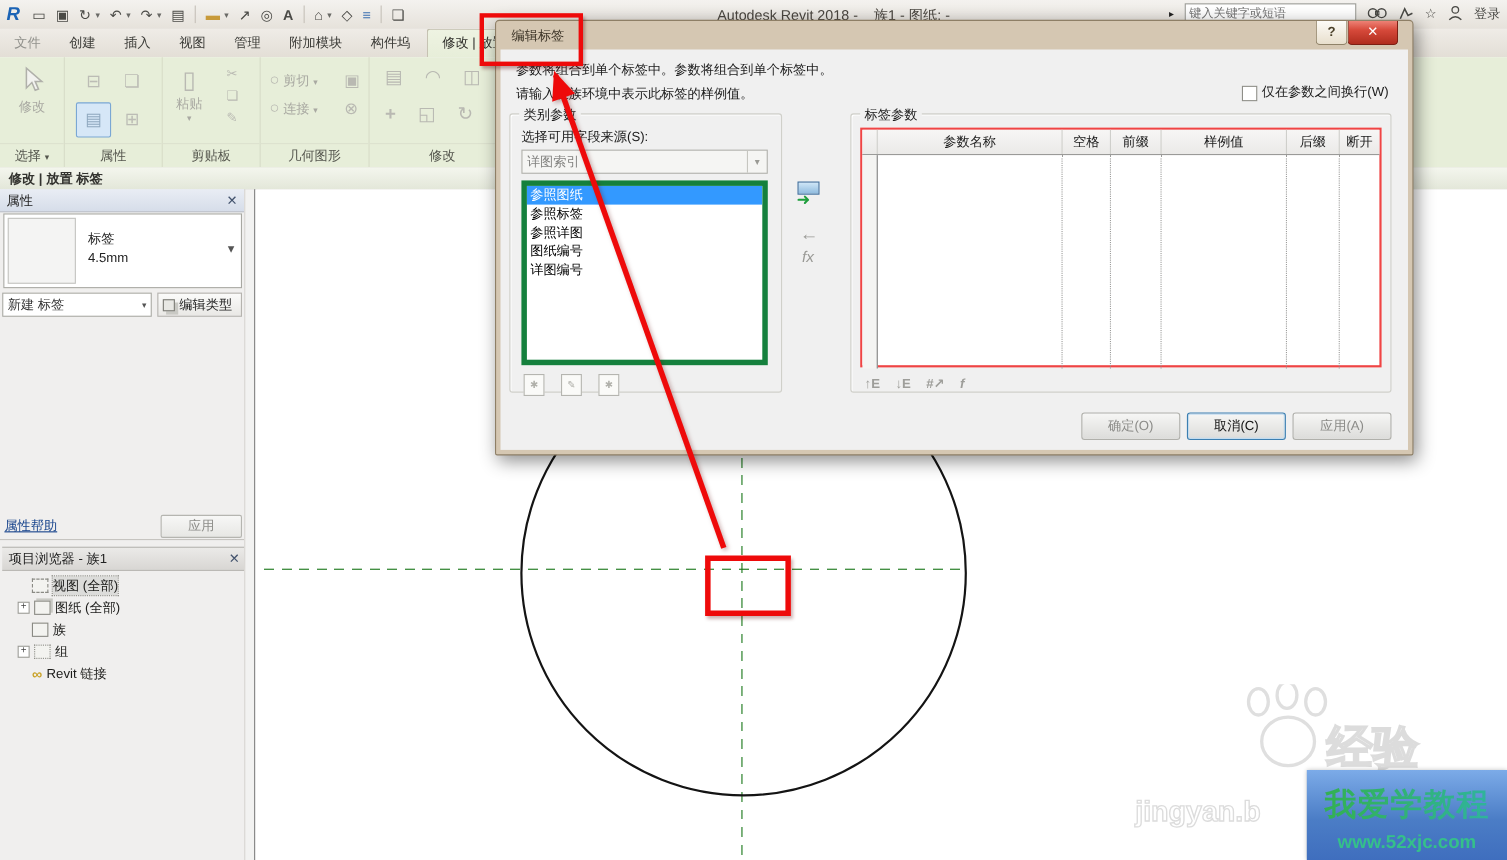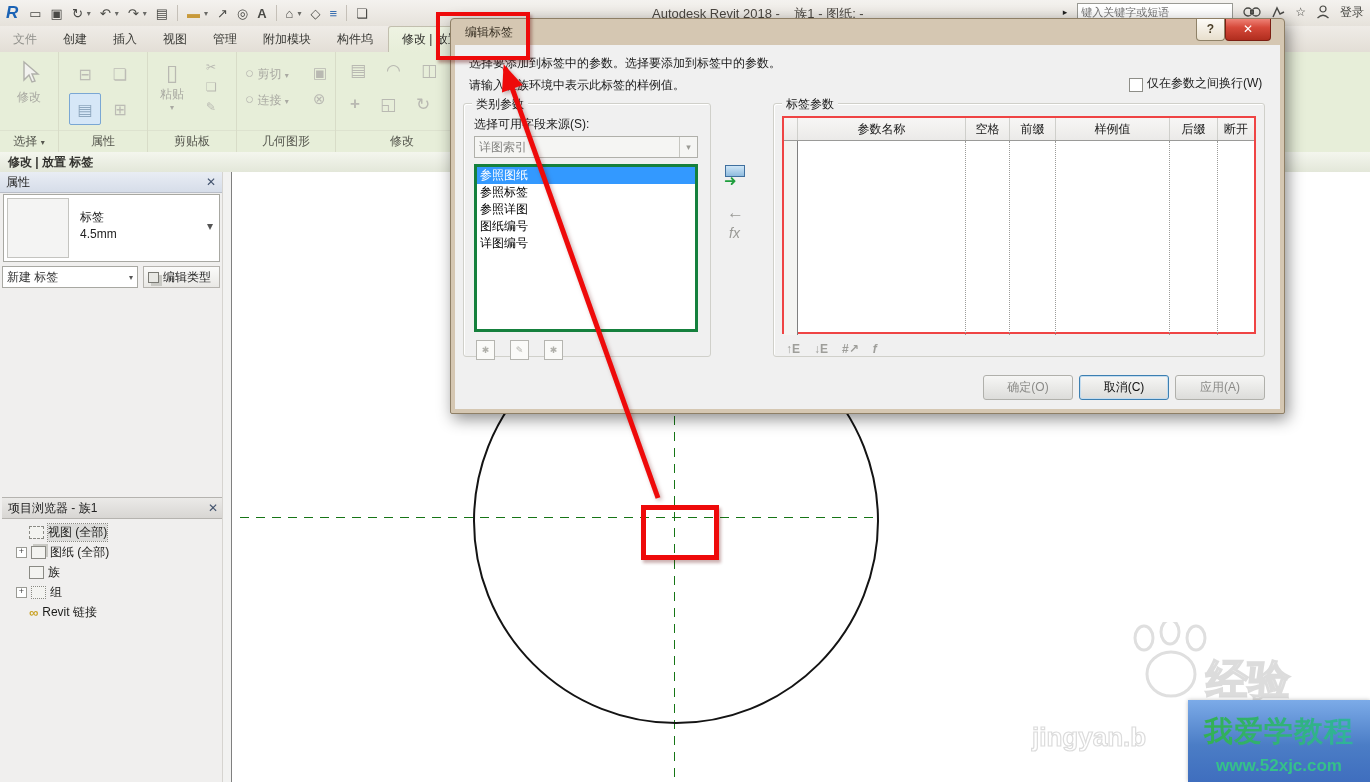--- a/index.html
+++ b/index.html
@@ -82,21 +82,21 @@
   #dlg-body{left:4px;top:26px;width:825px;height:364px;background:#f0f0f0;}
   .dtext{color:#1a1a1a;}
   .grp{border:1px solid #d0d0ca;border-radius:3px;box-shadow:inset 1px 1px 0 #fff;}
   .grp-label{position:absolute;top:-8px;left:8px;background:#f0f0f0;padding:0 4px;color:#1a1a1a;}
   #chk-wrap{left:674px;top:30px;display:flex;align-items:flex-end;gap:4px;color:#1a1a1a;}
   .chkbox{width:12px;height:12px;border:1px solid #8e8e88;background:#fff;}
   #grp-cat{left:8px;top:58px;width:246px;height:252px;}
   #src-label{left:10px;top:12px;}
   #src-combo{left:10px;top:32px;width:224px;height:22px;background:#f5f5f3;border:1px solid #b0b0aa;display:flex;align-items:center;justify-content:space-between;box-sizing:border-box;padding-left:4px;color:#838380;}
   #src-combo .arrowbox{width:17px;height:100%;border-left:1px solid #c6c6c0;display:flex;align-items:center;justify-content:center;color:#9a9a94;font-size:9px;}
-  #cat-list{left:10px;top:60px;width:224px;height:168px;background:#fff;border:3px solid #15803d;box-sizing:border-box;overflow:hidden;}
+  #cat-list{left:10px;top:60px;width:224px;height:168px;background:#fff;border:5px solid #15803d;box-sizing:border-box;overflow:hidden;}
   .li{height:17px;line-height:17px;padding-left:3px;color:#000;}
   .li.sel{background:#3399ff;color:#fff;}
   .pgicons{left:12px;top:236px;display:flex;gap:15px;}
   .pgicon{width:17px;height:18px;border:1px solid #b5b5b0;background:#fafaf8;position:relative;color:#b0b0aa;font-size:9px;text-align:center;line-height:18px;}
   .midbtn{color:#9a9a96;}
   #btn-add{left:268px;top:116px;width:30px;height:30px;}
   #btn-add .bluebar{position:absolute;left:2px;top:4px;width:18px;height:10px;border:1px solid #3f6f9e;background:linear-gradient(#cfe6f7,#8fbbde);}
   #btn-add .garrow{position:absolute;left:1px;top:11px;color:#1f9e3d;font-weight:bold;font-size:15px;}
   #btn-remove{left:272px;top:158px;font-size:17px;font-weight:bold;}
   #btn-fx{left:274px;top:180px;font-style:italic;font-size:14px;}
@@ -263,20 +263,24 @@
     <div class="abs" id="newsel-row">
       <div id="type-combo">
         <span>新建 标签</span>
         <span style="font-size:8px;color:#555">▾</span>
       </div>
       <div id="edit-type-btn">
         <span class="sq2"></span>
         <span>编辑类型</span>
       </div>
     </div>
+    <div class="abs" id="help-row">
+      <span class="abs" id="help-link">属性帮助</span>
+      <span class="abs" id="apply-btn">应用</span>
+    </div>
     <div class="pane-head" id="pb-head" style="position:absolute;left:2px;top:325px;width:210px">
       <span>项目浏览器 - 族1</span>
       <span class="close-x">✕</span>
     </div>
     <div class="abs" style="left:0;top:350px;width:222px">
       <div class="pb-row">
         <span class="pb-sp"></span>
         <span class="ticon views"></span>
         <span class="pb-label sel">视图 (全部)</span>
       </div>
@@ -322,21 +326,21 @@
   <div class="abs" id="badge">
     <div id="badge-title">我爱学教程</div>
     <div id="badge-url">www.52xjc.com</div>
   </div>
 
   <div class="abs" id="dialog">
     <div class="abs" id="dlg-title">编辑标签</div>
     <div class="abs" id="dlg-help">?</div>
     <div class="abs" id="dlg-close">✕</div>
     <div class="abs" id="dlg-body">
-      <div class="abs dtext" style="left:14px;top:10px">选择要添加到标签中的参数。选择要添加到标签中的参数。</div>
+      <div class="abs dtext" style="left:14px;top:10px">参数将组合到单个标签中。参数将组合到单个标签中。</div>
       <div class="abs dtext" style="left:14px;top:32px">请输入在族环境中表示此标签的样例值。</div>
       <div class="abs" id="chk-wrap">
         <span class="chkbox"></span>
         <span>仅在参数之间换行(W)</span>
       </div>
 
       <div class="abs grp" id="grp-cat">
         <span class="grp-label">类别参数</span>
         <div class="abs dtext" id="src-label">选择可用字段来源(S):</div>
         <div class="abs" id="src-combo">

